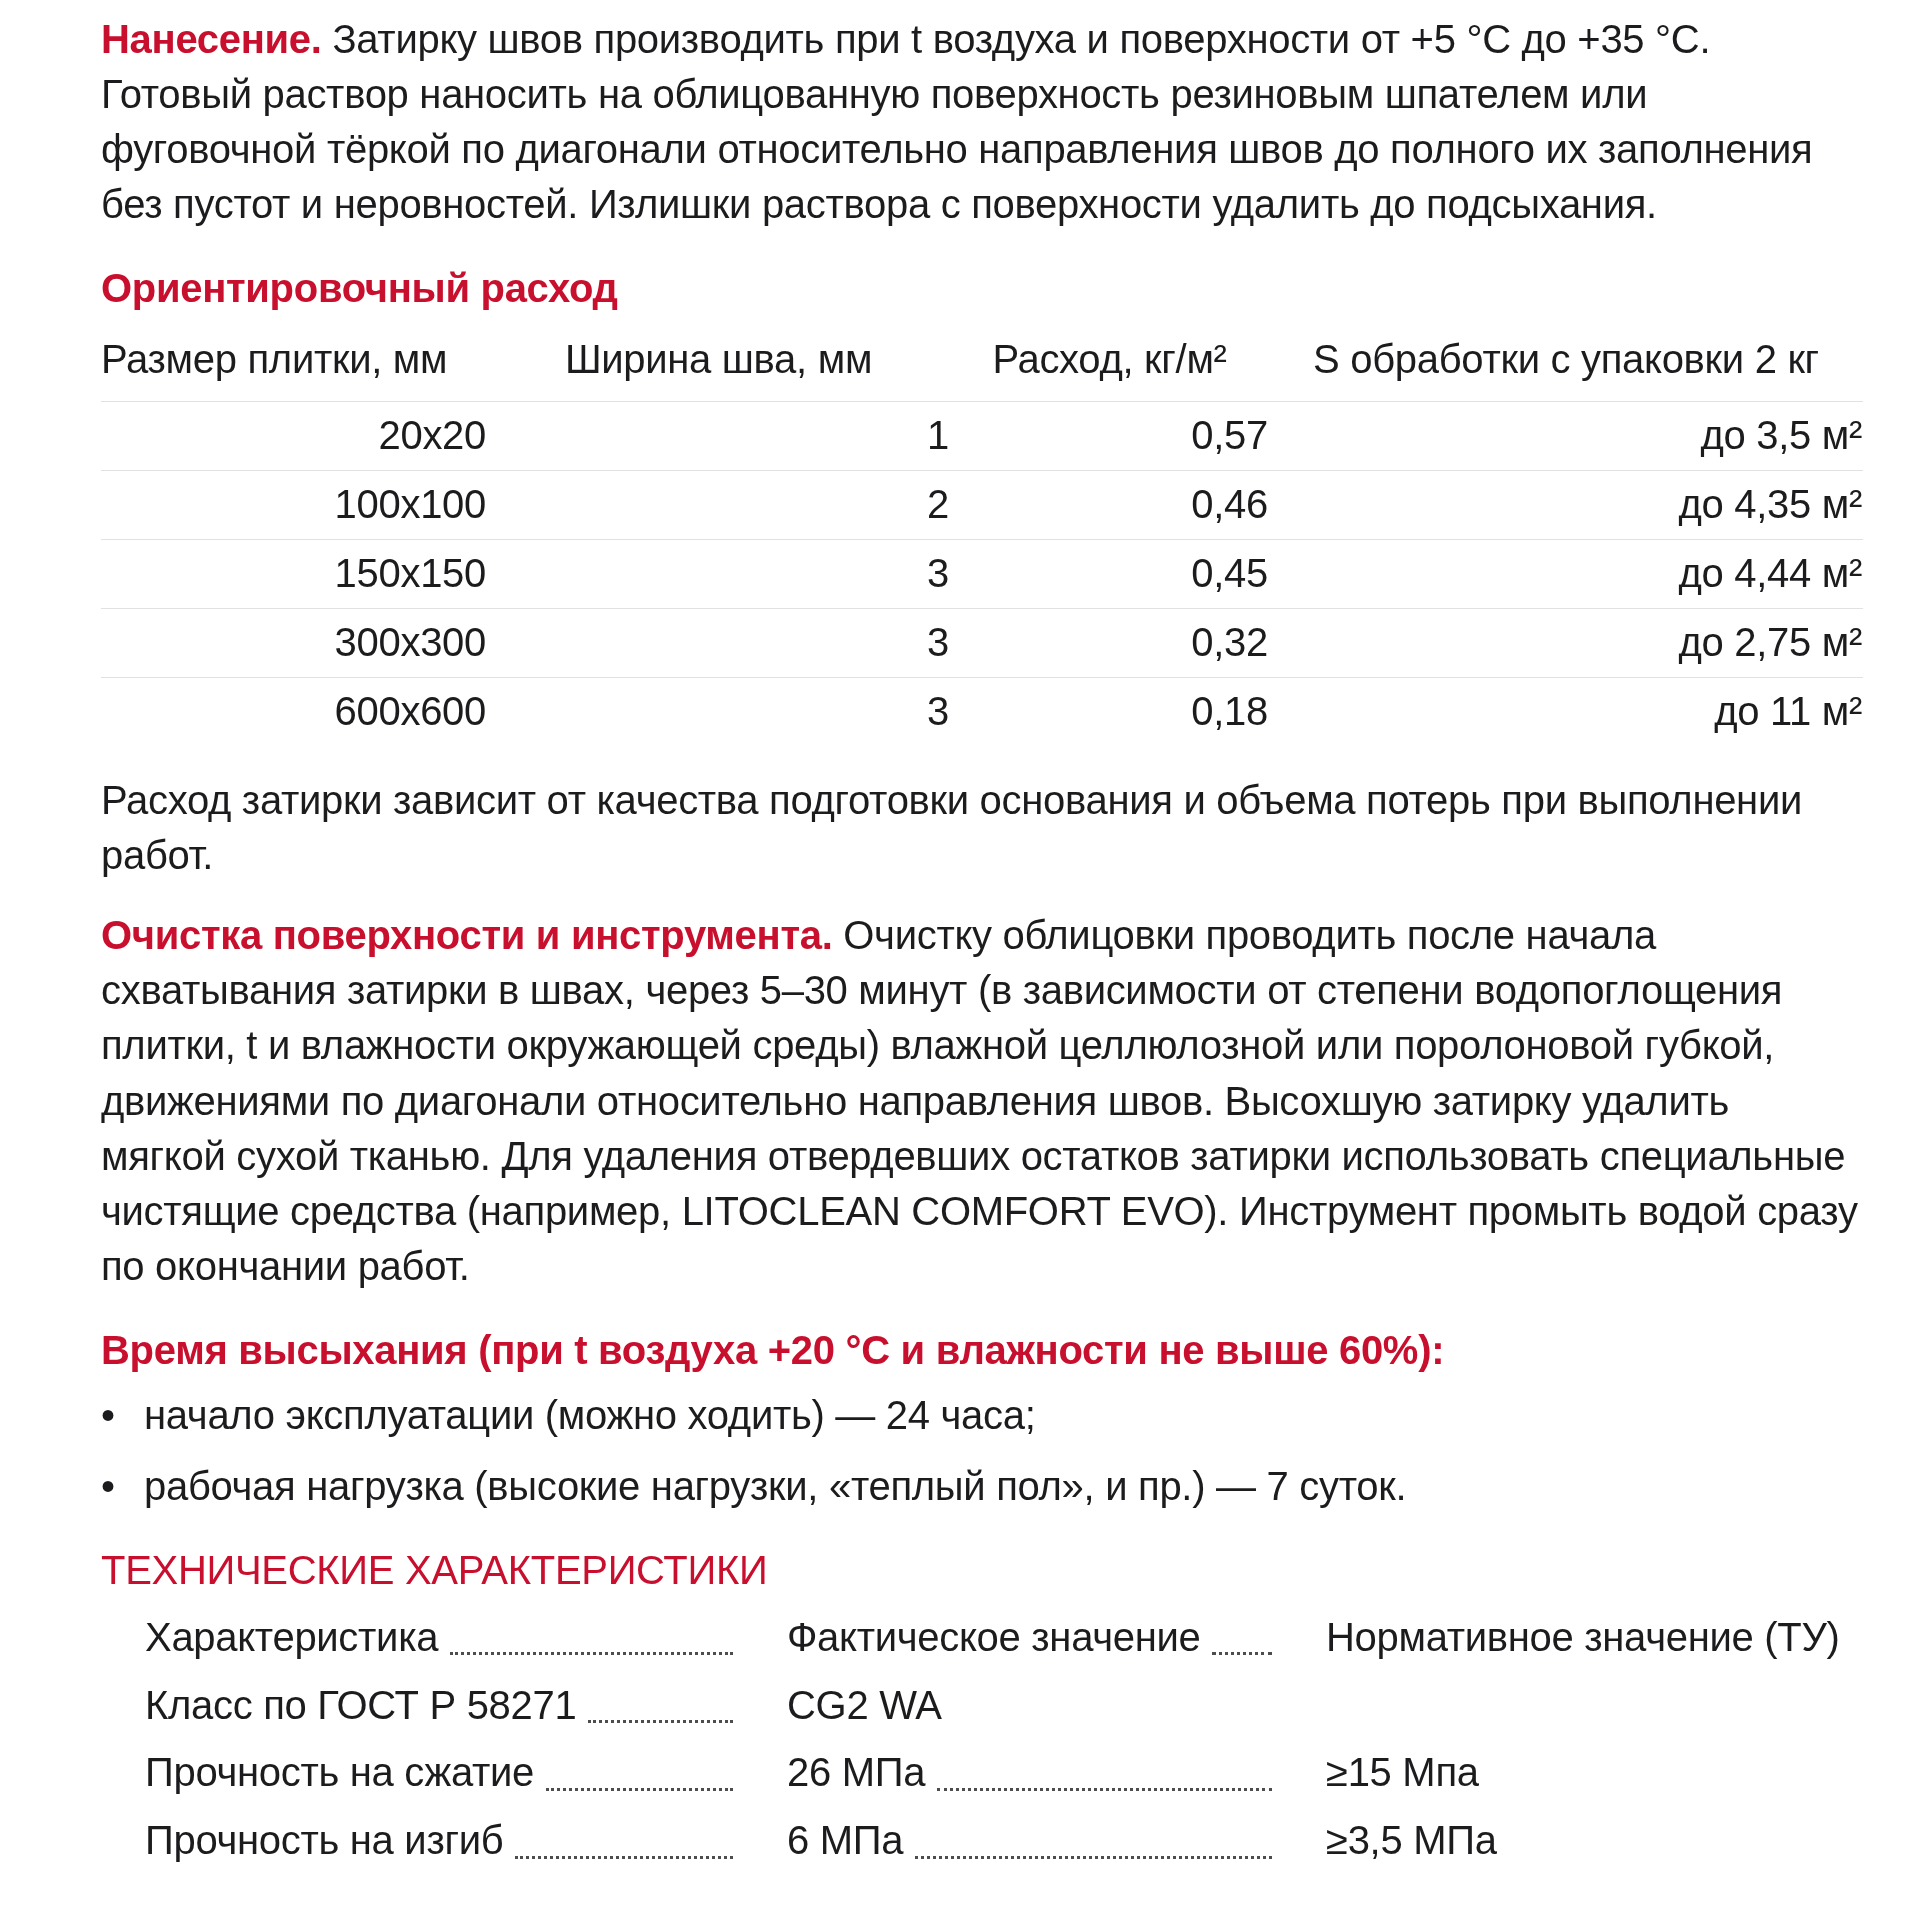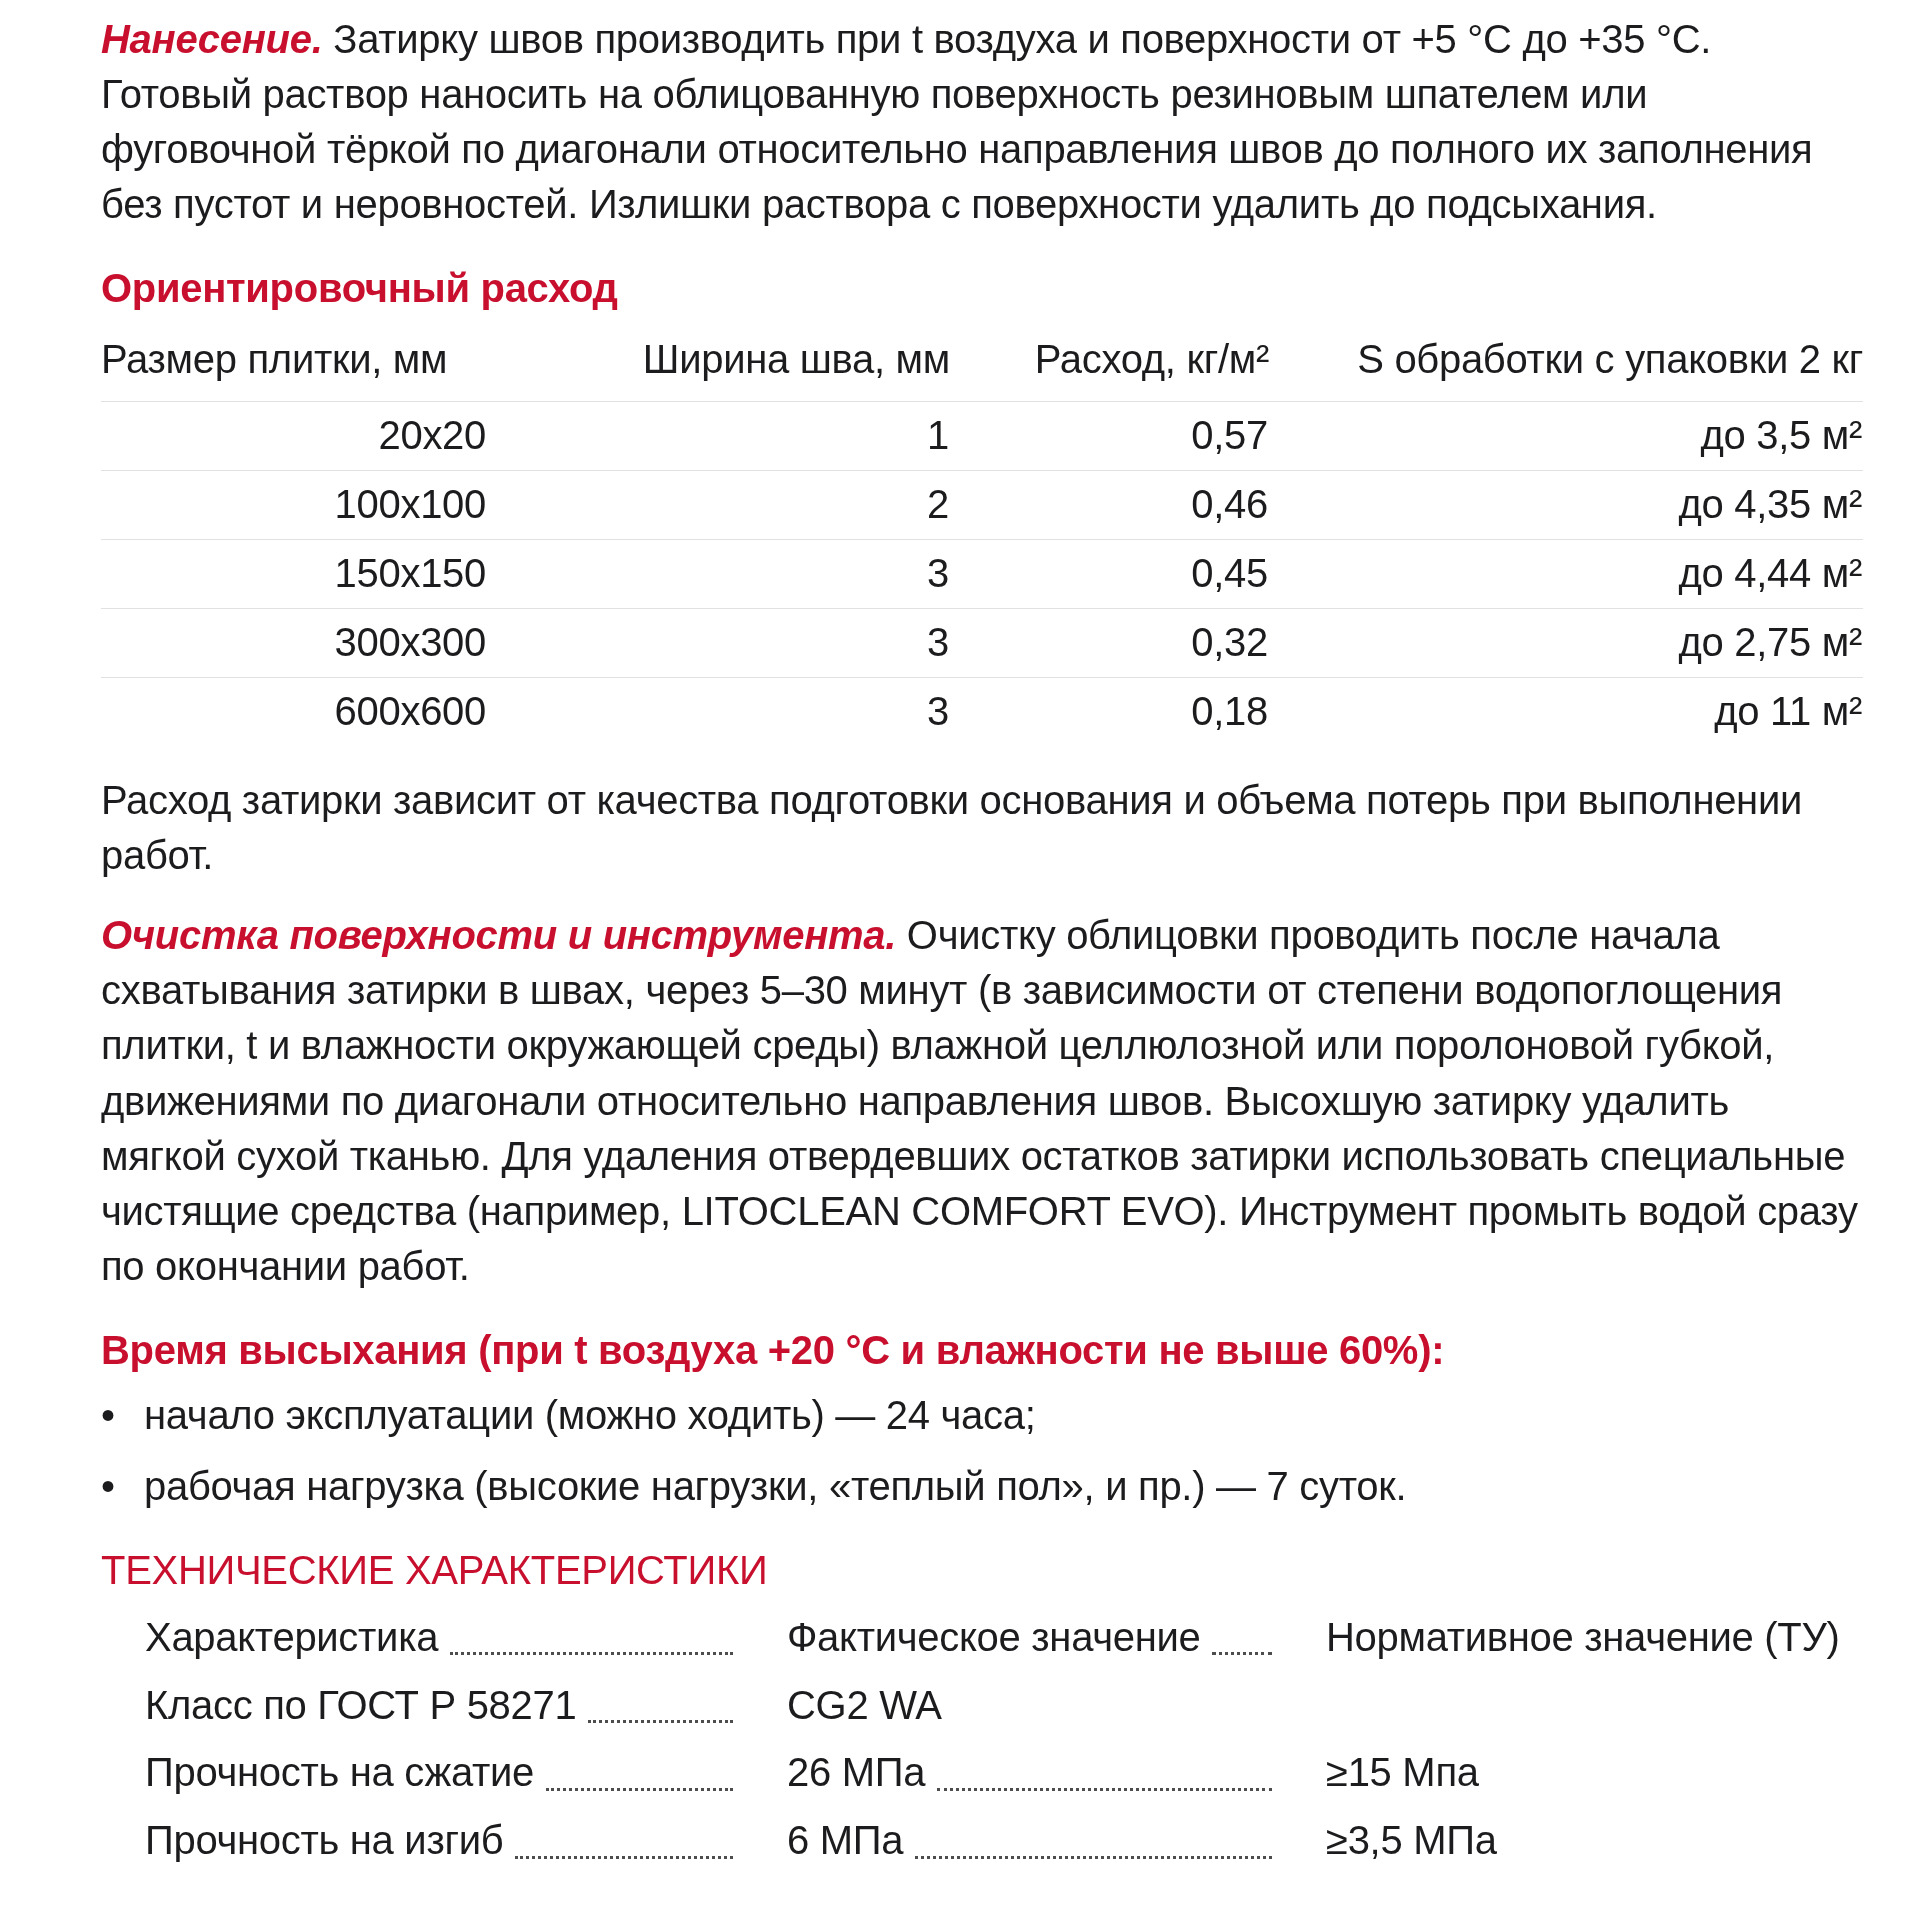--- a/index.html
+++ b/index.html
@@ -19,21 +19,20 @@
   }
   .page {
     padding: 11.6px 68px 0 101px;
   }
   .body-para {
     margin: 0 0 25px 0;
   }
   .lead {
     color: #c8102e;
     font-weight: bold;
-    font-style: italic;
   }
   .section-heading {
     color: #c8102e;
     font-weight: bold;
     margin: 29px 0 9.7px 0;
   }
   .caps-heading {
     color: #c8102e;
     font-weight: normal;
     margin: 29px 0 11.6px 0;
@@ -43,21 +42,21 @@
   .cons-table {
     width: 100%;
     border-collapse: collapse;
     margin: 0 0 27px 0;
   }
   .cons-table col.c1 { width: 386px; }
   .cons-table col.c2 { width: 463px; }
   .cons-table col.c3 { width: 319px; }
   .cons-table th {
     font-weight: normal;
-    text-align: right;
+    text-align: center;
     padding: 5.8px 0 13.5px 0;
   }
   .cons-table th:first-child { text-align: left; }
   .cons-table td {
     text-align: right;
     border-top: 1.9px solid #e1e1e1;
     height: 66px;
     vertical-align: middle;
   }
   

